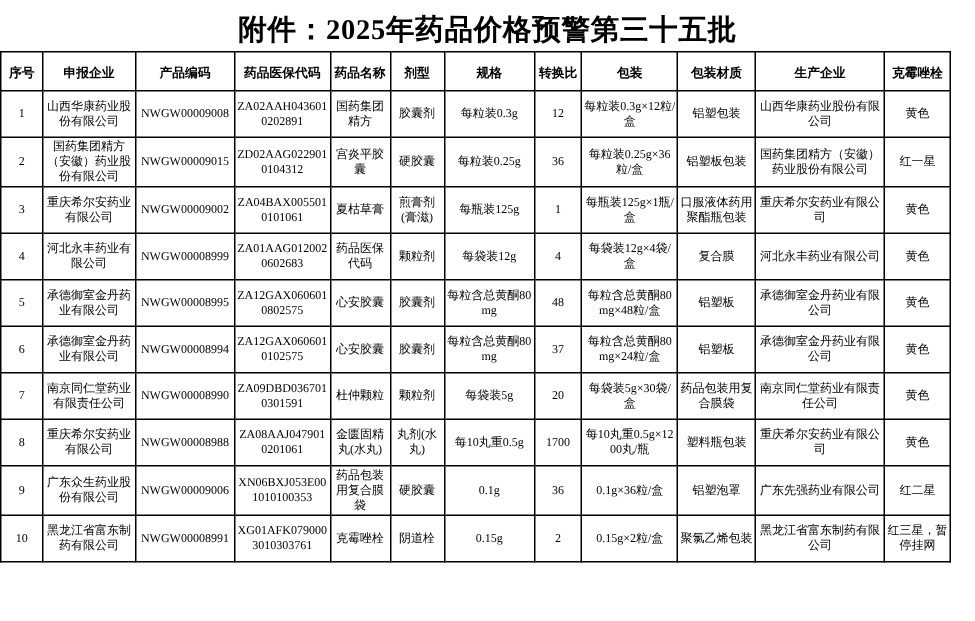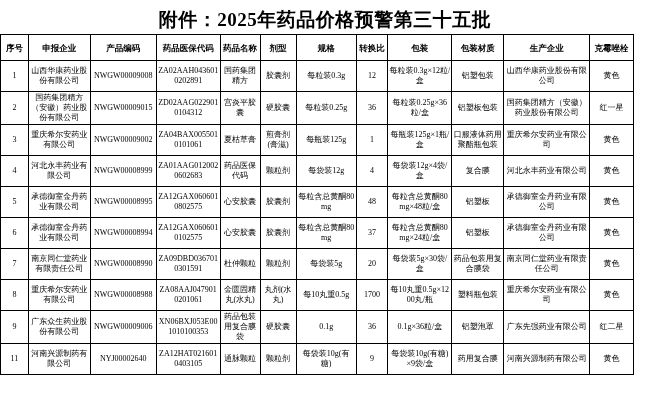--- a/index.html
+++ b/index.html
@@ -210,28 +210,28 @@
           <td>药品包装用复合膜袋</td>
           <td>硬胶囊</td>
           <td>0.1g</td>
           <td>36</td>
           <td>0.1g×36粒/盒</td>
           <td>铝塑泡罩</td>
           <td>广东先强药业有限公司</td>
           <td>红二星</td>
         </tr>
         <tr>
-          <td>11</td>
-          <td>河南兴源制药有限公司</td>
-          <td>NYJ00002640</td>
-          <td>ZA12HAT0216010403105</td>
-          <td>通脉颗粒</td>
-          <td>颗粒剂</td>
-          <td>每袋装10g(有糖)</td>
-          <td>9</td>
-          <td>每袋装10g(有糖)×9袋/盒</td>
-          <td>药用复合膜</td>
-          <td>河南兴源制药有限公司</td>
-          <td>黄色</td>
+          <td>10</td>
+          <td>黑龙江省富东制药有限公司</td>
+          <td>NWGW00008991</td>
+          <td>XG01AFK0790003010303761</td>
+          <td>克霉唑栓</td>
+          <td>阴道栓</td>
+          <td>0.15g</td>
+          <td>2</td>
+          <td>0.15g×2粒/盒</td>
+          <td>聚氯乙烯包装</td>
+          <td>黑龙江省富东制药有限公司</td>
+          <td>红三星，暂停挂网</td>
         </tr>
       </tbody>
   </table>
 </div>
 
 </body></html>

